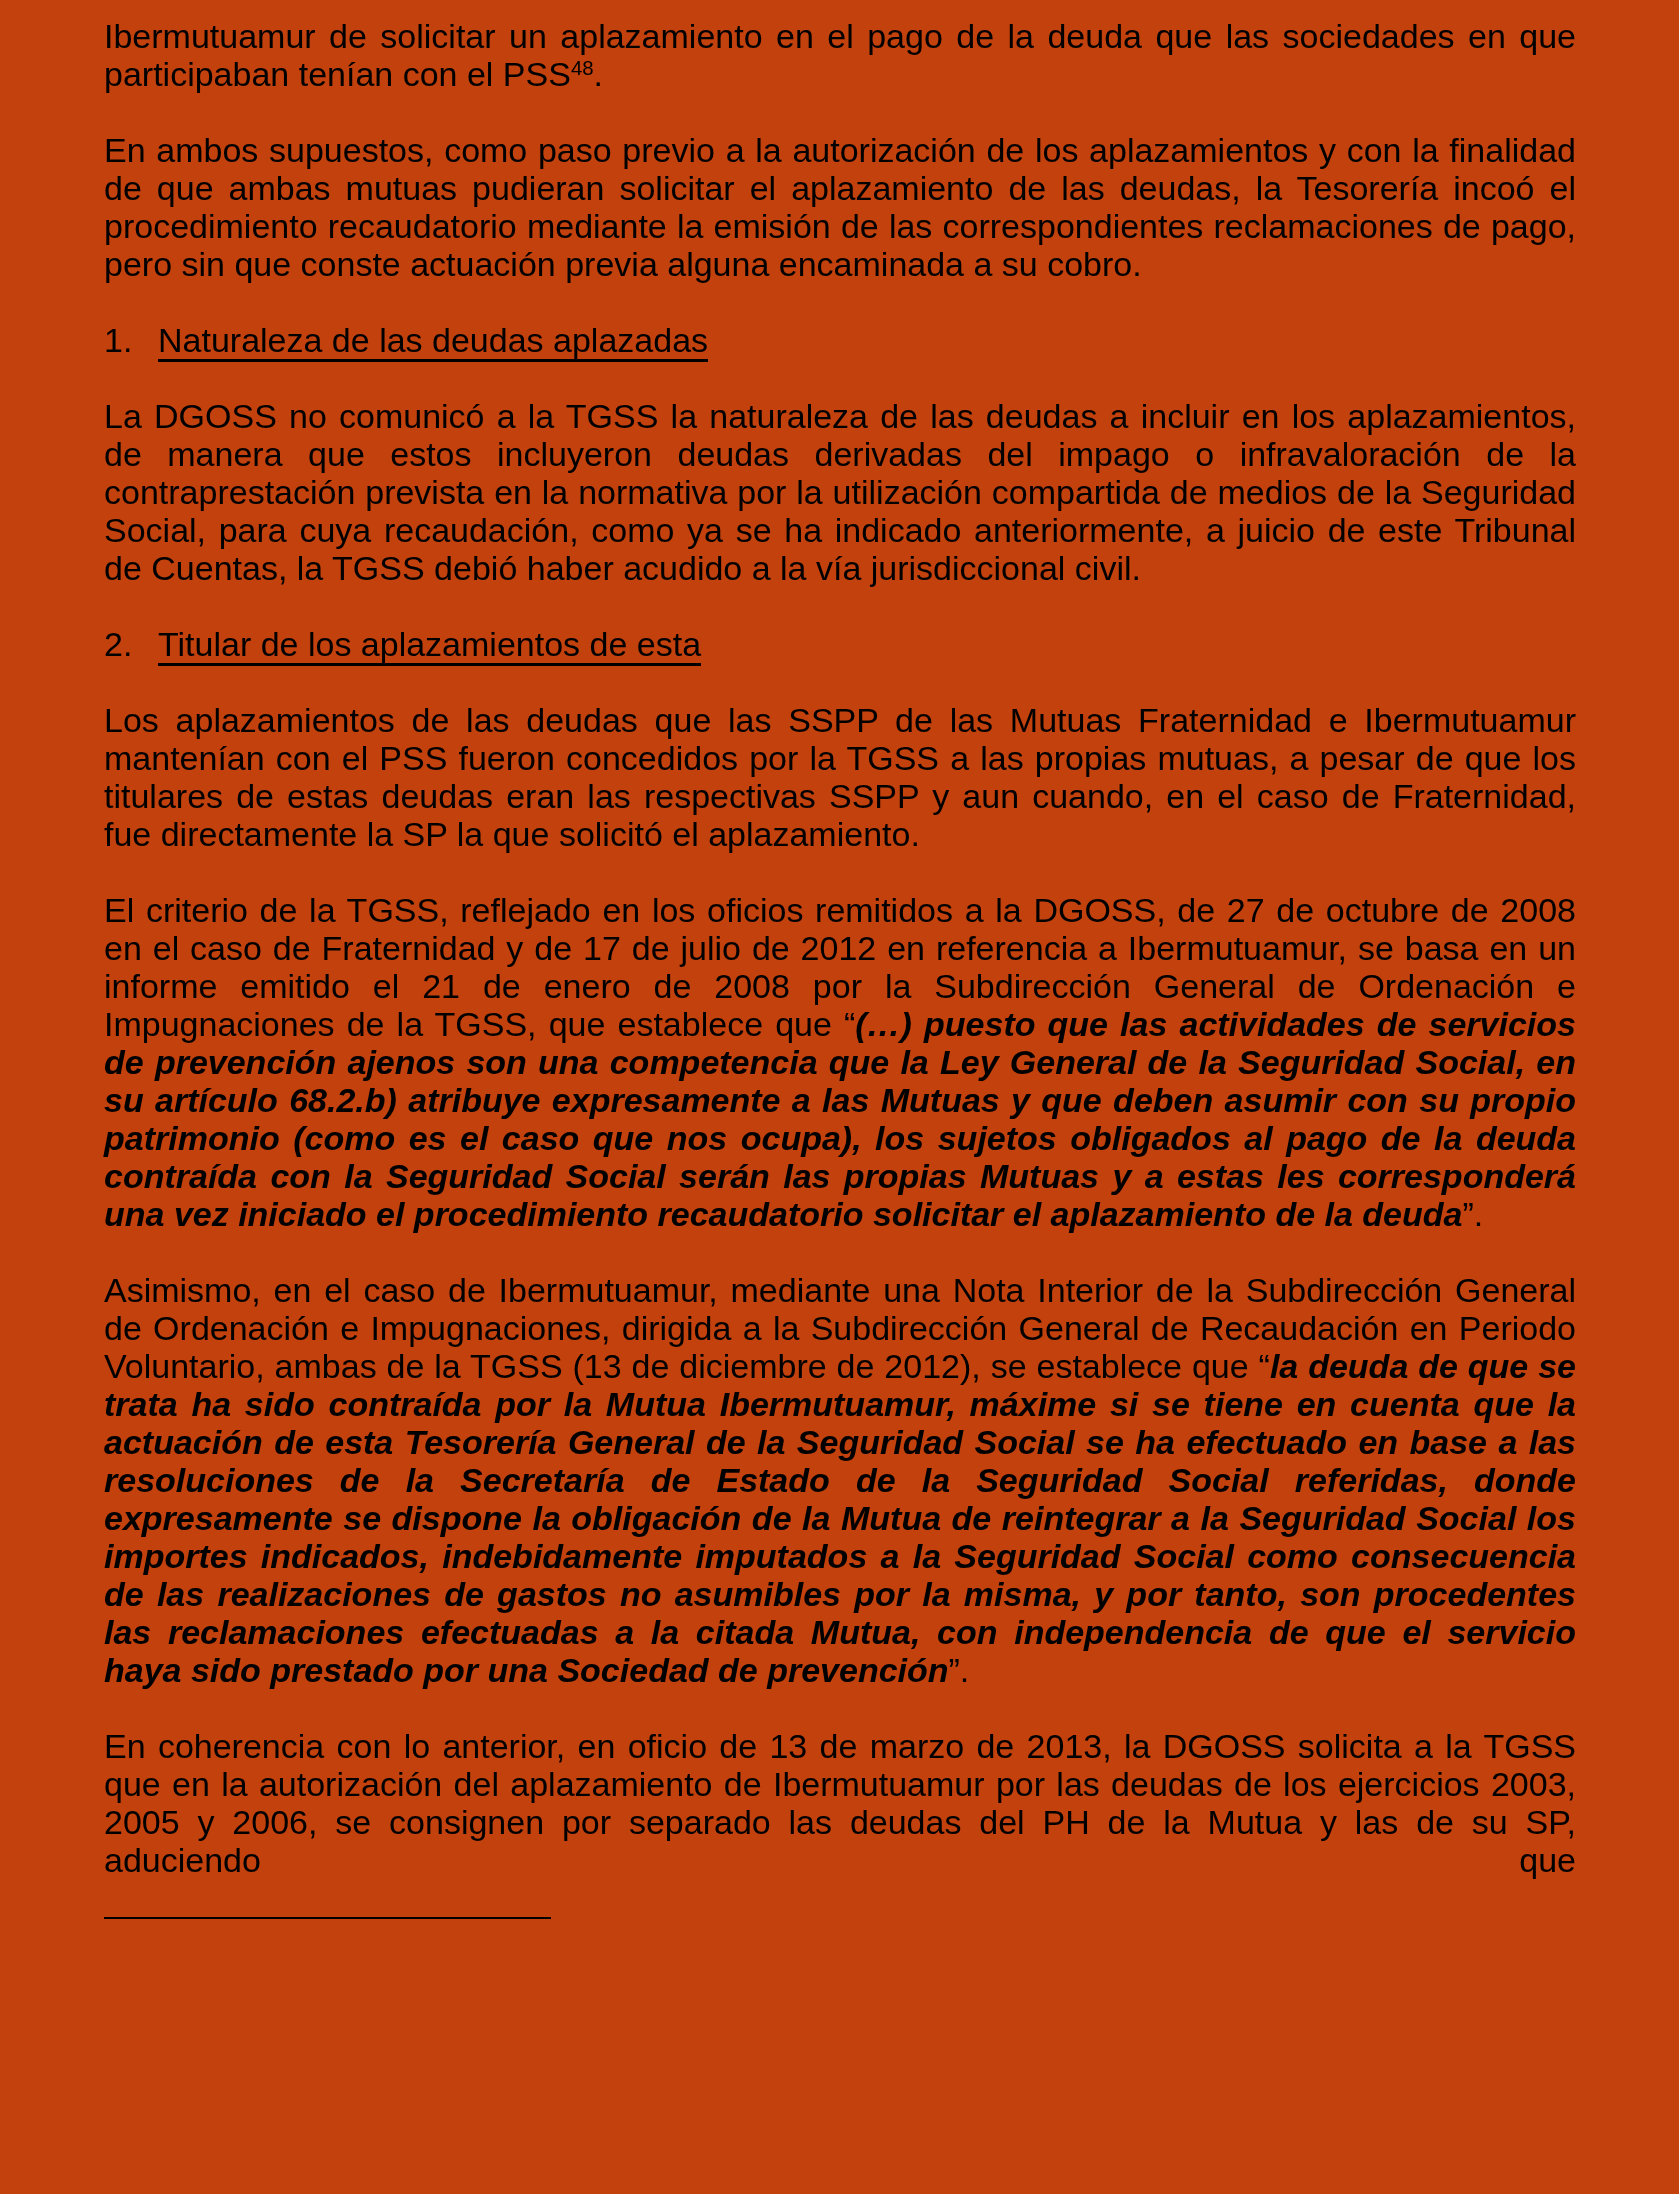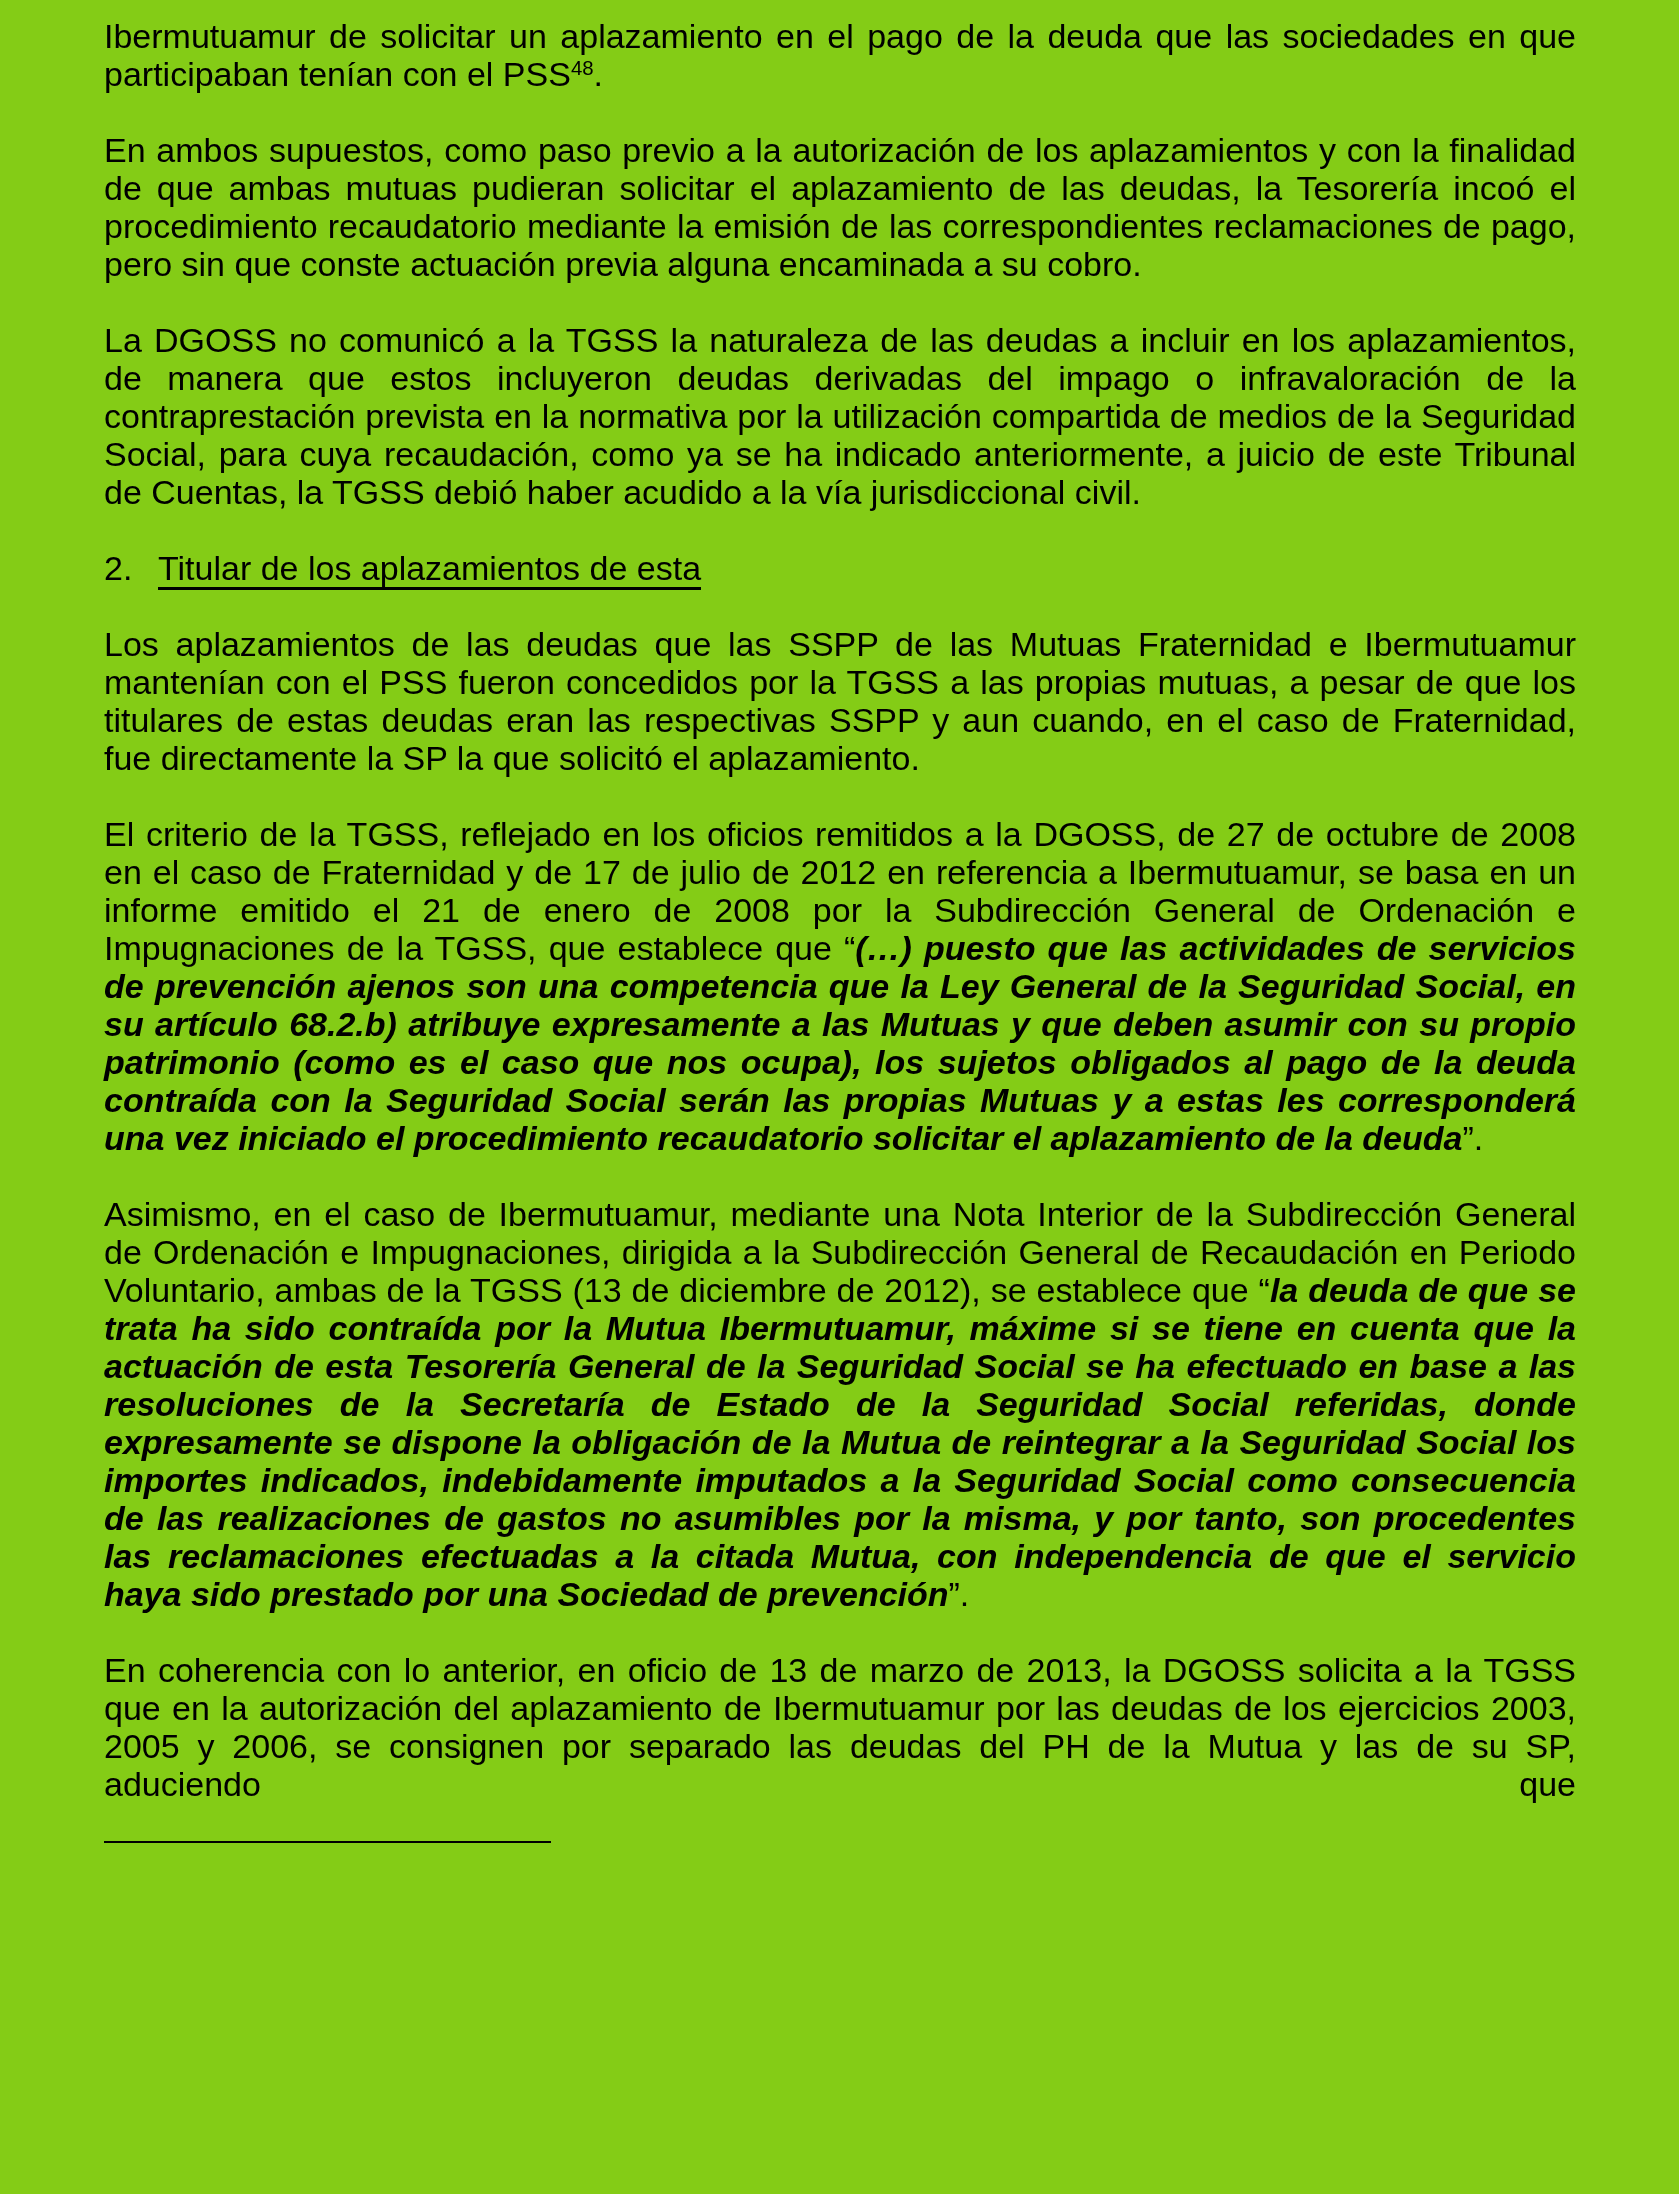--- a/index.html
+++ b/index.html
@@ -6,21 +6,21 @@
     margin: 0;
     padding: 0;
     background: #ffffff;
   }
   .page {
     position: relative;
     width: 1680px;
     height: 2194px;
     box-sizing: border-box;
     padding: 17.4px 104px 0 104px;
-    background: #84cc16;
+    background: #c2410c;
     color: #000000;
     font-family: "Liberation Sans", "DejaVu Sans", sans-serif;
     font-size: 34px;
     line-height: 38px;
     overflow: hidden;
   }
   p.body {
     margin: 0 0 38px 0;
     text-align: justify;
     hyphens: none;
@@ -57,20 +57,23 @@
 </head>
 <body>
 
 <div class="page">
 
   <p class="body"><span class="seg-n">Ibermutuamur de solicitar un aplazamiento en el pago de la deuda que las sociedades en que participaban tenían con el PSS</span><span class="seg-sup">48</span><span class="seg-n">.</span></p>
 
   <p class="body"><span class="seg-n">En ambos supuestos, como paso previo a la autorización de los aplazamientos y con la finalidad de que ambas mutuas pudieran solicitar el aplazamiento de las deudas, la Tesorería incoó el procedimiento recaudatorio mediante la emisión de las correspondientes reclamaciones de pago, pero sin que conste actuación previa alguna encaminada a su cobro.</span></p>
 
 
+  <div class="heading">
+    <span class="h-num">1.</span><span class="h-text">Naturaleza de las deudas aplazadas</span>
+  </div>
 
   <p class="body"><span class="seg-n">La DGOSS no comunicó a la TGSS la naturaleza de las deudas a incluir en los aplazamientos, de manera que estos incluyeron deudas derivadas del impago o infravaloración de la contraprestación prevista en la normativa por la utilización compartida de medios de la Seguridad Social, para cuya recaudación, como ya se ha indicado anteriormente, a juicio de este Tribunal de Cuentas, la TGSS debió haber acudido a la vía jurisdiccional civil.</span></p>
 
   <div class="heading">
     <span class="h-num">2.</span><span class="h-text">Titular de los aplazamientos de esta</span>
   </div>
 
   <p class="body"><span class="seg-n">Los aplazamientos de las deudas que las SSPP de las Mutuas Fraternidad e Ibermutuamur mantenían con el PSS fueron concedidos por la TGSS a las propias mutuas, a pesar de que los titulares de estas deudas eran las respectivas SSPP y aun cuando, en el caso de Fraternidad, fue directamente la SP la que solicitó el aplazamiento.</span></p>
 
   <p class="body"><span class="seg-n">El criterio de la TGSS, reflejado en los oficios remitidos a la DGOSS, de 27 de octubre de 2008 en el caso de Fraternidad y de 17 de julio de 2012 en referencia a Ibermutuamur, se basa en un informe emitido el 21 de enero de 2008 por la Subdirección General de Ordenación e Impugnaciones de la TGSS, que establece que “</span><span class="seg-i">(…) puesto que las actividades de servicios de prevención ajenos son una competencia que la Ley General de la Seguridad Social, en su artículo 68.2.b) atribuye expresamente a las Mutuas y que deben asumir con su propio patrimonio (como es el caso que nos ocupa), los sujetos obligados al pago de la deuda contraída con la Seguridad Social serán las propias Mutuas y a estas les corresponderá una vez iniciado el procedimiento recaudatorio solicitar el aplazamiento de la deuda</span><span class="seg-n">”.</span></p>

